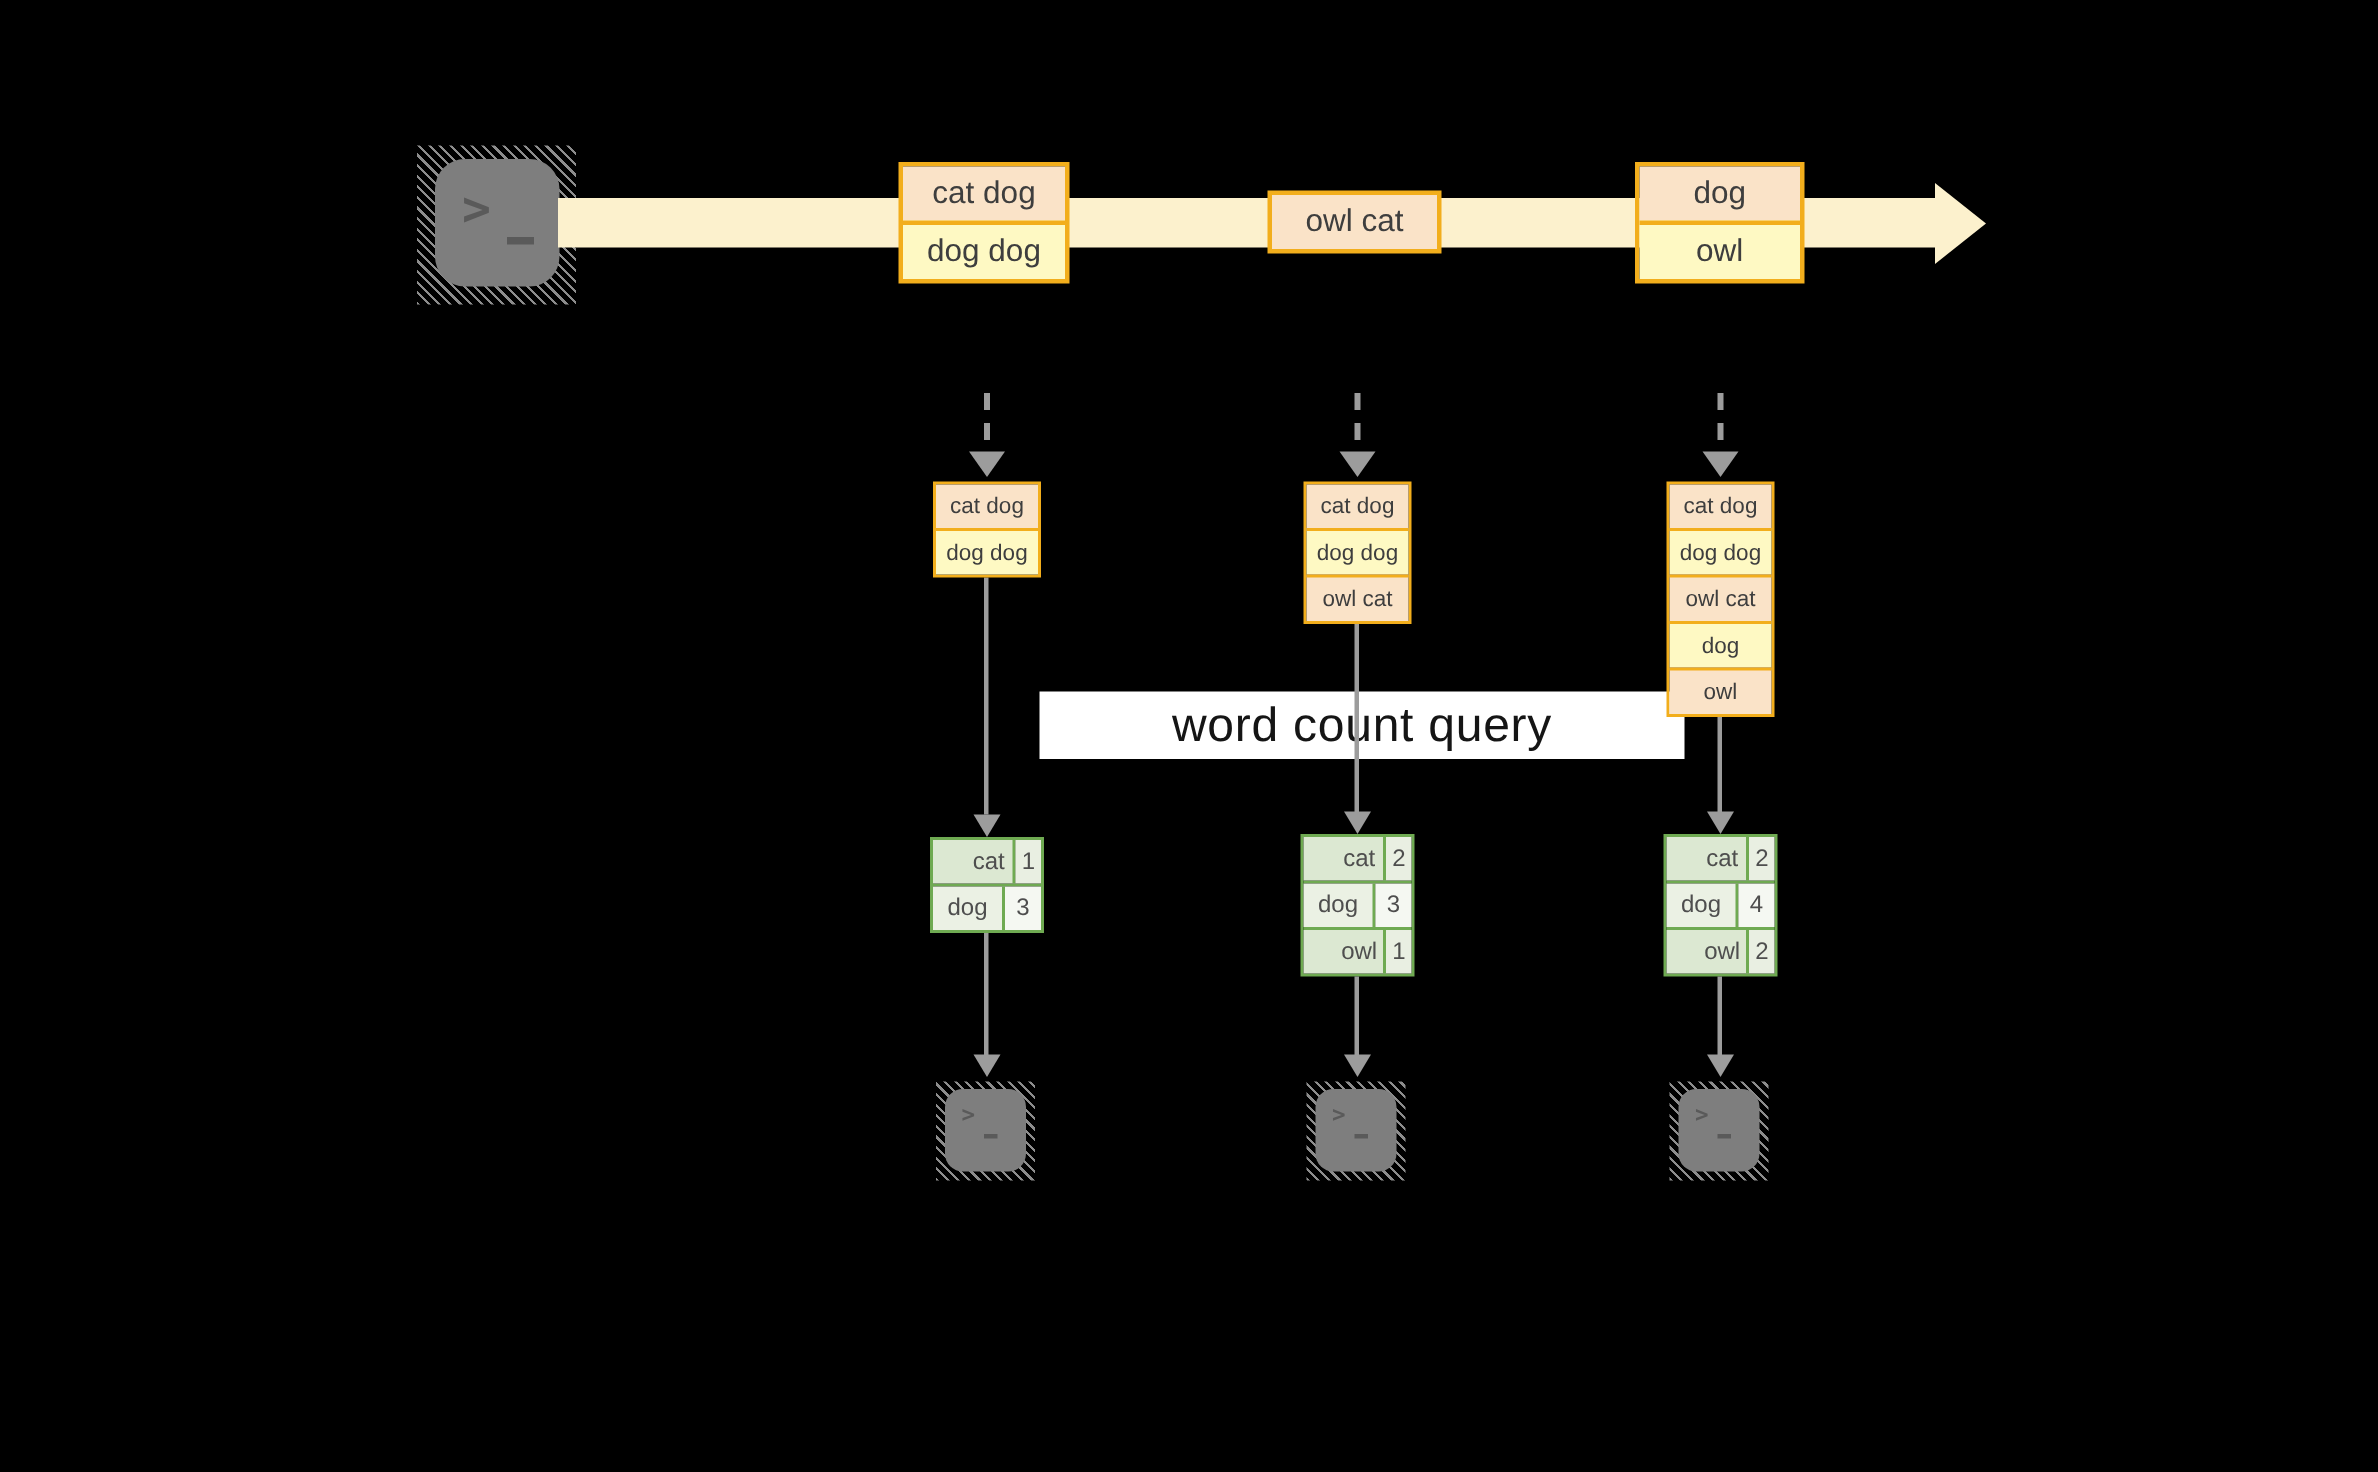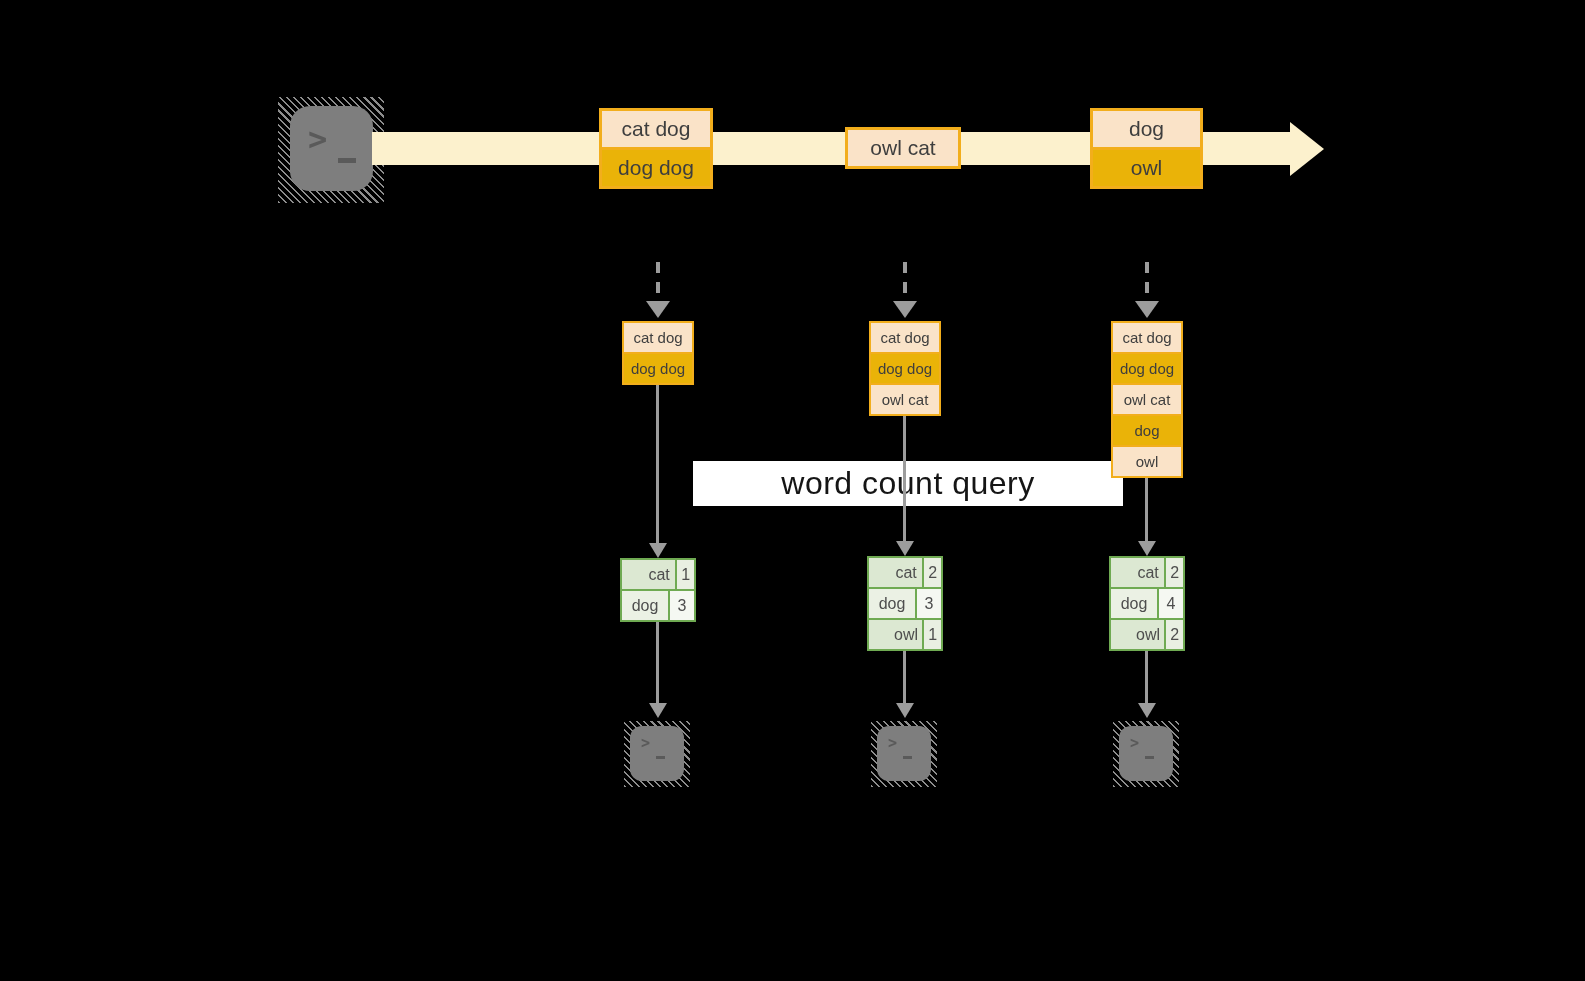--- a/index.html
+++ b/index.html
@@ -25,21 +25,21 @@
   .term-small .prompt-underscore{left:26px;top:30px;width:9px;height:3px;}
   
   .stream-band{position:absolute;left:372px;top:132px;width:918px;height:33px;background:#fcf1cd;}
   .stream-head{position:absolute;left:1290px;top:122px;width:0;height:0;
     border-top:27px solid transparent;border-bottom:27px solid transparent;border-left:34px solid #fcf1cd;}
   
   .event-box{position:absolute;border:3px solid #f2ae1c;font-size:21px;color:#3e3e3e;}
   .event-row{height:36px;line-height:36px;text-align:center;}
   .event-row + .event-row{border-top:3px solid #f2ae1c;}
   .peach{background:#fae3c8;}
-  .peach-light{background:#eab308;}
+  .peach-light{background:#fef9c3;}
   
   .state-box{position:absolute;border:2px solid #f2ae1c;width:68px;font-size:15px;color:#3e3e3e;}
   .state-row{height:29px;line-height:29px;text-align:center;}
   .state-row + .state-row{border-top:2px solid #f2ae1c;}
   
   .dash-line{position:absolute;width:4px;
     background:repeating-linear-gradient(to bottom,#9c9c9c 0px,#9c9c9c 11px,transparent 11px,transparent 20px);}
   .head-lg{position:absolute;width:0;height:0;
     border-left:12px solid transparent;border-right:12px solid transparent;border-top:17px solid #9c9c9c;}
   .solid-line{position:absolute;width:3px;background:#9c9c9c;}

